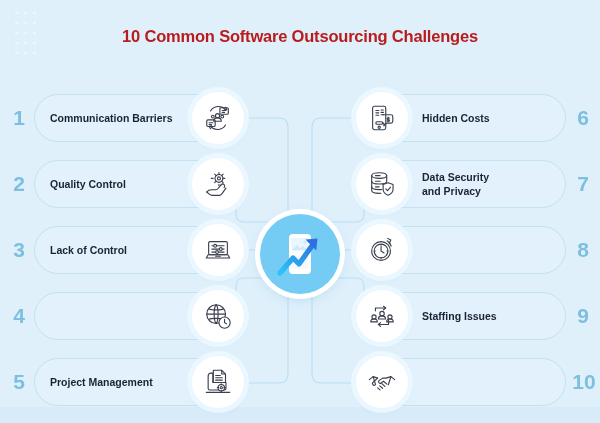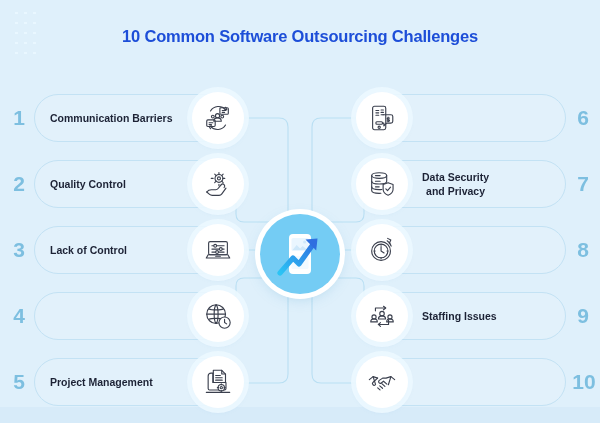--- a/index.html
+++ b/index.html
@@ -20,21 +20,21 @@
   }
   
   .bottomband{
     position:absolute;left:0;bottom:0;width:600px;height:16px;
     background:#cfe8f8;opacity:.55;
   }
 
   
   .title{
     position:absolute;left:0;top:27px;width:600px;text-align:center;
-    font-size:16.5px;font-weight:bold;color:#1d4ed8;letter-spacing:-0.2px;
+    font-size:16.5px;font-weight:bold;color:#b91c1c;letter-spacing:-0.2px;
   }
 
   
   .wires{position:absolute;left:0;top:0;width:600px;height:423px;}
 
   
   .row{position:absolute;height:48px;}
   .row.left{left:18px;width:222px;}
   .row.right{left:360px;width:222px;}
 
@@ -53,21 +53,21 @@
     font-size:21px;font-weight:bold;color:#7dbfe0;
     width:26px;text-align:center;
   }
   .row.left .num{left:-12px;}
   .row.right .num{right:-14px;}
   .row.right .num.wide{width:32px;right:-18px;}
 
   .label{
     position:absolute;top:0;height:48px;
     display:flex;align-items:center;
-    font-size:10.5px;font-weight:bold;color:#1c2235;line-height:1.35;text-align:center;
+    font-size:10.5px;font-weight:bold;color:#1c2235;line-height:1.35;
   }
   .row.left .label{left:32px;right:62px;}
   .row.right .label{left:62px;right:40px;}
   .label span{display:block;}
 
   
   .bubble{
     position:absolute;top:-2px;width:52px;height:52px;border-radius:50%;
     background:#ffffff;
     box-shadow:0 0 0 5px rgba(236,248,255,.9), 0 2px 6px rgba(120,175,210,.22);
@@ -212,20 +212,23 @@
         <circle cx="19.5" cy="22" r="3.4" fill="#fff"></circle>
         <circle cx="19.5" cy="22" r="1.2"></circle>
         <path d="M19.5 17.8v1.2M19.5 25v1.2M23.7 22h-1.2M16.5 22h-1.2"></path>
       </svg>
     </div>
   </div>
 
   <div class="row right" style="top:94px">
     <div class="num">6</div>
     <div class="pill"></div>
+    <div class="label">
+        <span>Hidden Costs</span>
+      </div>
     <div class="bubble">
       <svg width="30" height="30" viewBox="0 0 32 32" fill="none" stroke="#3a3f4d" stroke-width="1.2" stroke-linecap="round" stroke-linejoin="round">
         <rect x="6" y="3.5" width="14" height="25" rx="2"></rect>
         <path d="M9.5 8h3M9.5 10.5h3M9.5 13h3"></path>
         <path d="M15 7.5h2.5M15 10h2.5M15 12.5h2.5"></path>
         <rect x="9.5" y="20" width="7" height="2.6" rx="1"></rect>
         <circle cx="13" cy="25.8" r="1.2"></circle>
         <path d="M17 12.5h8.5a2 2 0 0 1 2 2v5a2 2 0 0 1-2 2h-4.5L18 24.5V21.5h-1"></path>
         <path d="M22.5 15v5M24 16.2c-.5-.6-2.6-.8-2.6.5s2.6.6 2.6 2c0 1.2-2.1 1.1-2.6.4"></path>
       </svg>

